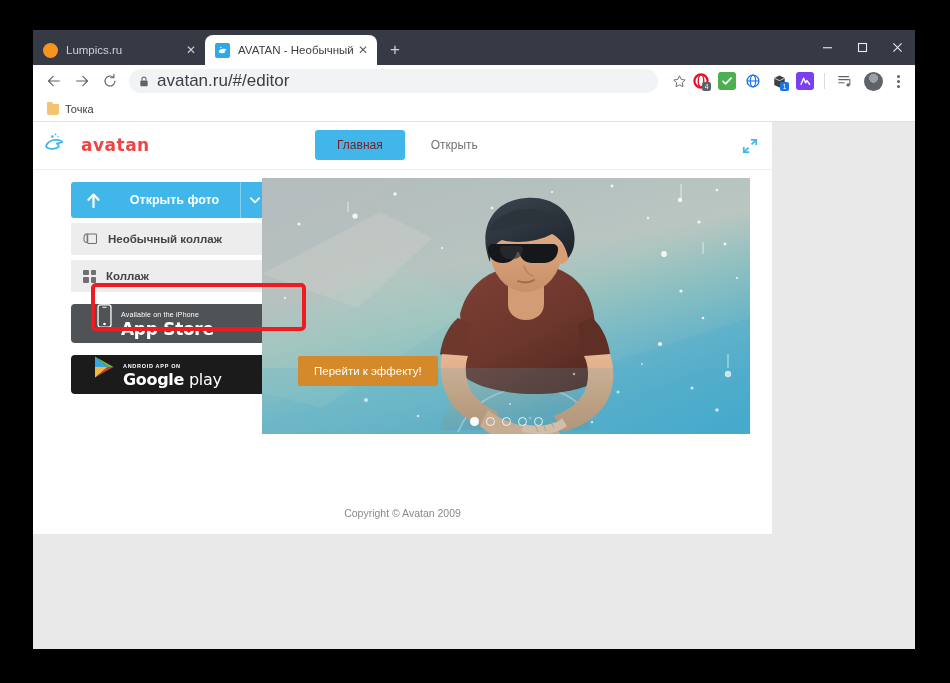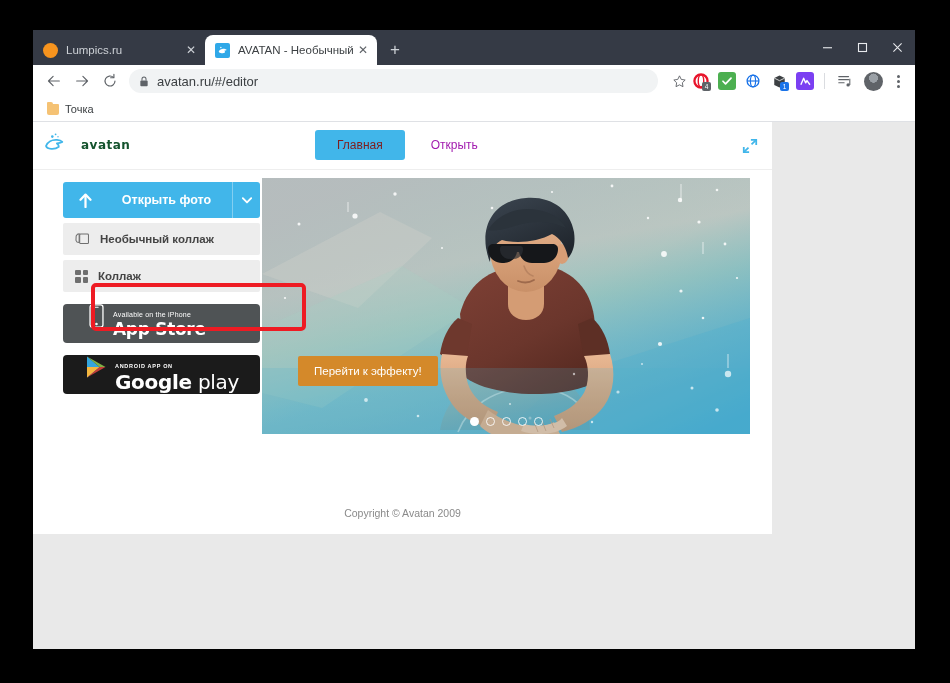--- a/index.html
+++ b/index.html
@@ -119,21 +119,21 @@
     background: #f1f3f4;
     border-radius: 12px;
     display: flex;
     align-items: center;
     padding: 0 10px;
     margin: 0 6px 0 4px;
     position: relative;
   }
   #lock-icon { margin-right: 8px; display: flex; }
   #omnibox-url {
-    font-size: 13px;
+    font-size: 17px;
     color: #3c4043;
     flex: 1 1 auto;
     overflow: hidden;
     white-space: nowrap;
   }
   #star-icon { margin-left: 6px; display:flex; cursor:pointer; }
   .ext-icon {
     width: 18px; height: 18px;
     flex: 0 0 18px;
     margin: 0 3px;
@@ -235,37 +235,37 @@
   }
   #logo {
     position: absolute;
     left: 10px; top: 10px;
     display: flex;
     align-items: center;
     gap: 4px;
     cursor: pointer;
   }
   #logo-wordmark {
-    font-size: 12px;
+    font-size: 17px;
     font-weight: bold;
-    color: #14532d;
+    color: #ef4444;
     letter-spacing: 0.5px;
     font-family: "DejaVu Sans", sans-serif;
   }
   #site-nav {
     position: absolute;
     left: 282px; top: 8px;
     display: flex;
     align-items: center;
     gap: 4px;
   }
   .nav-tab {
     padding: 8px 22px;
     font-size: 12px;
-    color: #a21caf;
+    color: #737373;
     border-radius: 3px;
     cursor: pointer;
     white-space: nowrap;
   }
   .nav-tab.active {
     background: #41b6ea;
     color: #7f1d1d;
   }
   #expand-icon {
     position: absolute;
@@ -273,21 +273,21 @@
     cursor: pointer;
   }
 
   
   #site-body {
     position: relative;
     height: 363px;
   }
   #sidebar {
     position: absolute;
-    left: 0; top: 0;
+    left: 8px; top: 0;
     width: 219px;
     padding: 12px 12px 0 30px;
   }
   #open-photo-button {
     width: 197px;
     height: 36px;
     background: #41b6ea;
     border-radius: 3px;
     display: flex;
     align-items: center;
@@ -361,21 +361,21 @@
     padding-left: 26px;
   }
   #google-play-badge {
     background: #1b1b1b;
     padding-left: 22px;
   }
   .badge-text { color: #fff; line-height: 1.05; }
   .badge-small { font-size: 7px; letter-spacing: .2px; }
   .badge-small.caps { font-size: 5.5px; font-weight: bold; letter-spacing: .7px; }
   .badge-big { font-size: 17px; font-weight: bold; letter-spacing: -0.3px; font-family: "DejaVu Sans", sans-serif; }
-  .badge-big.gp { font-size: 20px; }
+  .badge-big.gp { font-size: 16px; }
   .badge-big.gp span { font-weight: normal; }
 
   
   #hero {
     position: absolute;
     left: 229px; top: 8px;
     width: 488px;
     height: 256px;
     overflow: hidden;
     background: #8fb8c2;

